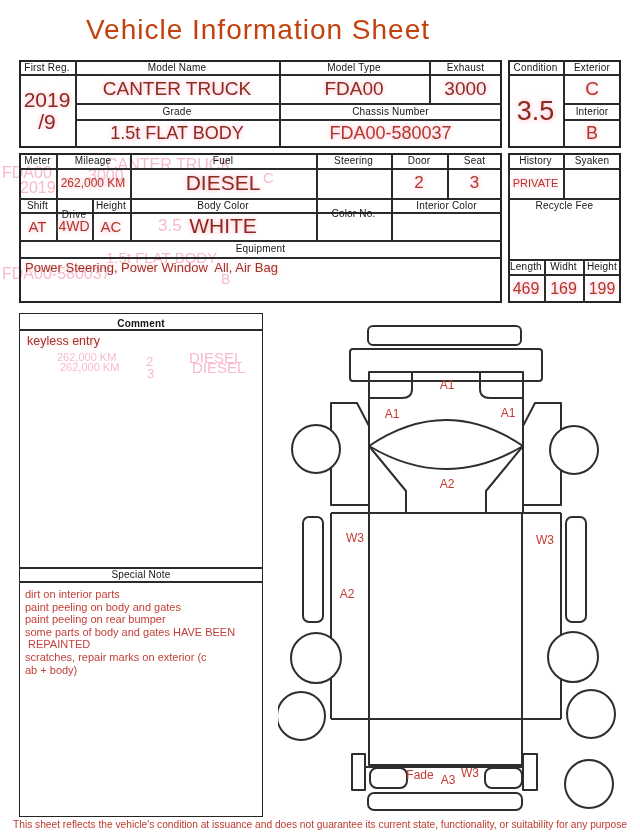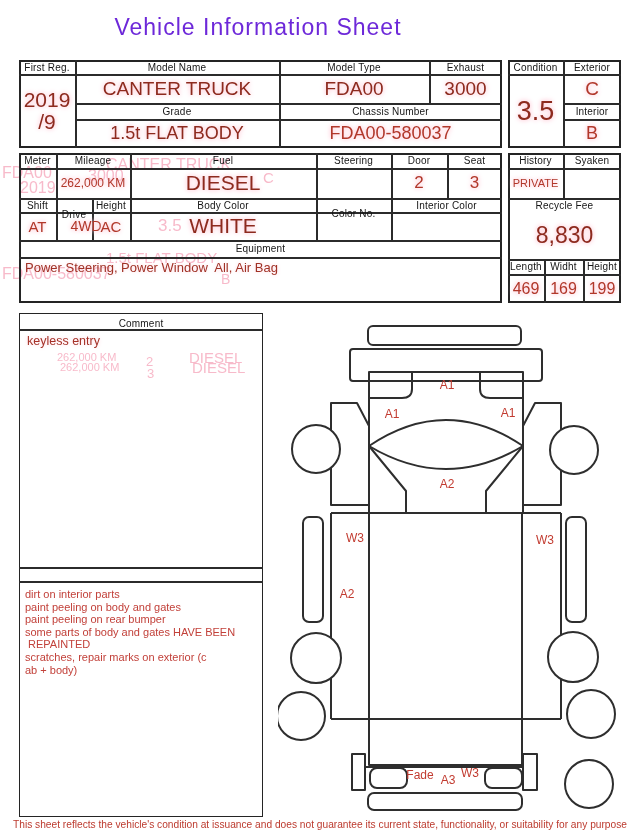--- a/index.html
+++ b/index.html
@@ -10,21 +10,21 @@
   .vl{position:absolute;background:#2b2b2b;width:1.5px;}
   .box{position:absolute;border:2px solid #242424;box-sizing:border-box;}
   .lbl{position:absolute;display:flex;align-items:center;justify-content:center;
        font-size:10px;color:#151515;letter-spacing:.2px;}
   .cell{position:absolute;display:flex;align-items:center;justify-content:center;text-align:center;}
   .val{color:#8d2a1e;text-shadow:0 0 4px #ffc6d4,0 0 7px #ffd8e2;}
   .val2{color:#b1372a;text-shadow:0 0 4px #ffc6d4,0 0 7px #ffd8e2;}
   .note{color:#c2413a;}
   .ghost{position:absolute;color:#f6a9bd;opacity:.8;white-space:nowrap;pointer-events:none;}
   .title{position:absolute;left:0;top:14px;width:516px;text-align:center;
-         font-size:23px;color:#6d28d9;letter-spacing:1px;}
+         font-size:28px;color:#c2410c;letter-spacing:1px;}
   .pre{white-space:pre;}
   .noteline{white-space:pre;font-size:11px;line-height:12.6px;}
   .footer{position:absolute;left:0;top:819px;width:640px;text-align:center;
           font-size:10.2px;color:#bc3a2e;}
 </style>
 </head>
 <body>
 
 <div id="sheet">
 
@@ -107,21 +107,21 @@
   <div class="lbl" style="left:316px;top:153px;width:75px;height:15px;">Steering</div>
   <div class="cell" style="left:316px;top:168px;width:75px;height:30px;"></div>
   <div class="lbl" style="left:391px;top:153px;width:56px;height:15px;">Door</div>
   <div class="cell val2" style="left:391px;top:168px;width:56px;height:30px;font-size:17px;">2</div>
   <div class="lbl" style="left:447px;top:153px;width:55px;height:15px;">Seat</div>
   <div class="cell val2" style="left:447px;top:168px;width:55px;height:30px;font-size:17px;">3</div>
 
   <div class="lbl" style="left:19px;top:198px;width:37px;height:14px;">Shift</div>
   <div class="cell val2" style="left:19px;top:212px;width:37px;height:28px;font-size:15px;">AT</div>
   <div class="lbl" style="left:56px;top:198px;width:36px;height:32px;">Drive</div>
-  <div class="cell val2" style="left:68px;top:212px;width:36px;height:28px;font-size:14px;">4WD</div>
+  <div class="cell val2" style="left:56px;top:212px;width:36px;height:28px;font-size:14px;">4WD</div>
   <div class="lbl" style="left:92px;top:198px;width:38px;height:14px;">Height</div>
   <div class="cell val2" style="left:92px;top:212px;width:38px;height:28px;font-size:15px;">AC</div>
   <div class="lbl" style="left:130px;top:198px;width:186px;height:14px;">Body Color</div>
   <div class="cell val" style="left:130px;top:212px;width:186px;height:28px;font-size:21px;">WHITE</div>
   <div class="lbl" style="left:316px;top:198px;width:75px;height:30px;">Color No.</div>
   <div class="cell" style="left:316px;top:212px;width:75px;height:28px;"></div>
   <div class="lbl" style="left:391px;top:198px;width:111px;height:14px;">Interior Color</div>
   <div class="cell" style="left:391px;top:212px;width:111px;height:28px;"></div>
 
   <div class="lbl" style="left:19px;top:240px;width:483px;height:17px;">Equipment</div>
@@ -134,35 +134,35 @@
   <div class="hl" style="left:508px;top:259px;width:113px;"></div>
   <div class="hl" style="left:508px;top:274px;width:113px;"></div>
   <div class="vl" style="left:544px;top:259px;height:44px;"></div>
   <div class="vl" style="left:583px;top:259px;height:44px;"></div>
 
   <div class="lbl" style="left:508px;top:153px;width:55px;height:15px;">History</div>
   <div class="cell val2" style="left:508px;top:168px;width:55px;height:30px;font-size:11px;">PRIVATE</div>
   <div class="lbl" style="left:563px;top:153px;width:58px;height:15px;">Syaken</div>
   <div class="cell" style="left:563px;top:168px;width:58px;height:30px;"></div>
   <div class="lbl" style="left:508px;top:198px;width:113px;height:14px;">Recycle Fee</div>
-  <div class="cell val" style="left:508px;top:212px;width:113px;height:47px;font-size:23px;">8,830</div>
   <div class="lbl" style="left:508px;top:259px;width:36px;height:15px;">Length</div>
   <div class="lbl" style="left:544px;top:259px;width:39px;height:15px;">Widht</div>
   <div class="lbl" style="left:583px;top:259px;width:38px;height:15px;">Height</div>
   <div class="cell val2" style="left:508px;top:274px;width:36px;height:29px;font-size:16px;">469</div>
   <div class="cell val2" style="left:544px;top:274px;width:39px;height:29px;font-size:16px;">169</div>
   <div class="cell val2" style="left:583px;top:274px;width:38px;height:29px;font-size:16px;">199</div>
 
   <div class="box" style="left:19px;top:313px;width:244px;height:504px;border-width:1.8px;"></div>
   <div class="hl" style="left:19px;top:329px;width:244px;"></div>
-  <div class="lbl" style="left:19px;top:313px;width:244px;height:20px;">Comment</div>
+  <div class="lbl" style="left:19px;top:313px;width:244px;height:20px;font-weight:bold;">Comment</div>
   <div class="abs" style="left:27px;top:334px;font-size:12.5px;color:#a53228;text-shadow:0 0 4px #ffd2dd;">keyless entry</div>
 
   <div class="hl" style="left:19px;top:567px;width:244px;"></div>
   <div class="hl" style="left:19px;top:581px;width:244px;"></div>
+  <div class="lbl" style="left:19px;top:567px;width:244px;height:14px;">Special Note</div>
 
   <div class="abs" style="left:25px;top:588px;width:232px;">
     <div class="noteline note">dirt on interior parts</div>
     <div class="noteline note">paint peeling on body and gates</div>
     <div class="noteline note">paint peeling on rear bumper</div>
     <div class="noteline note">some parts of body and gates HAVE BEEN</div>
     <div class="noteline note"> REPAINTED</div>
     <div class="noteline note">scratches, repair marks on exterior (c</div>
     <div class="noteline note">ab + body)</div>
   </div>

